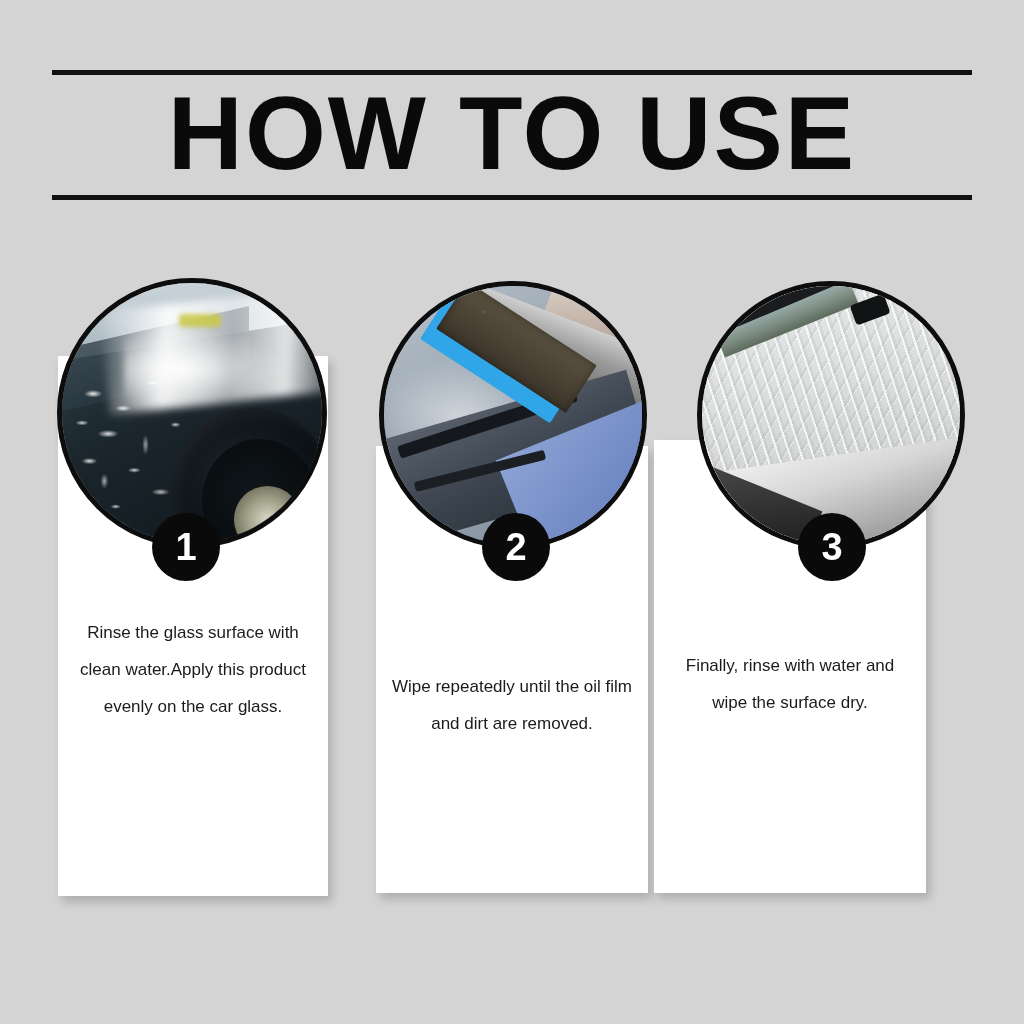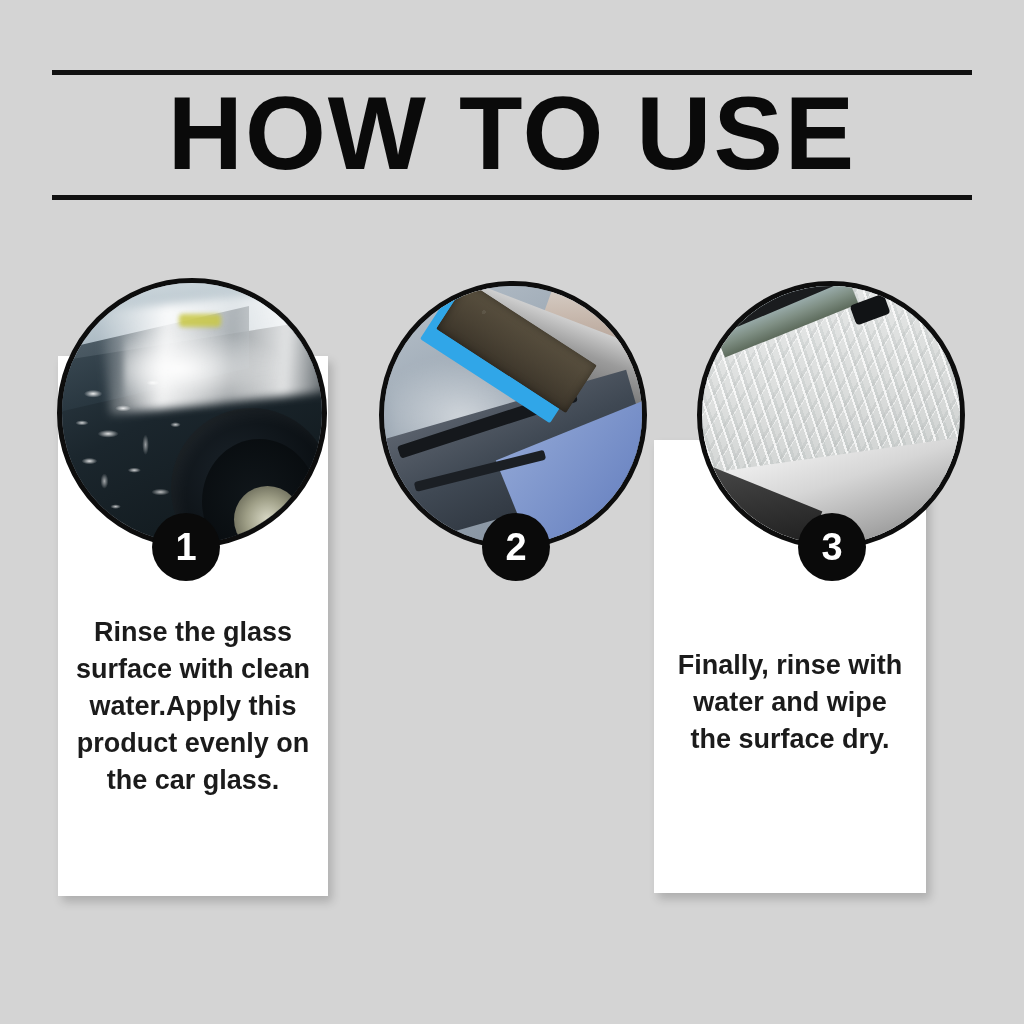--- a/index.html
+++ b/index.html
@@ -38,24 +38,23 @@
   }
   #card-1 { left:58px;  top:356px; width:270px; height:540px; }
   #card-2 { left:376px; top:446px; width:272px; height:447px; }
   #card-3 { left:654px; top:440px; width:272px; height:453px; }
 
   .card-text {
     position:absolute;
     left:16px; right:16px;
     text-align:center;
     color:#1b1b1b;
-    font-size:27px;
+    font-size:17px;
     line-height:37px;
     font-family:"Liberation Sans", sans-serif;
-    font-weight:bold;
   }
   #card-1 .card-text { top:258px; }
   #card-2 .card-text { top:222px; }
   #card-3 .card-text { top:207px; }
 
   
   .photo-circle {
     position:absolute;
     border-radius:50%;
     border:5px solid #0d0d0d;
@@ -263,20 +262,23 @@
   <div id="header">
     <div class="rule top"></div>
     <div id="title">HOW TO USE</div>
     <div class="rule bottom"></div>
   </div>
 
   <div class="card" id="card-1">
     <div class="card-text">Rinse the glass surface with clean water.Apply this product evenly on the car glass.</div>
   </div>
 
+  <div class="card" id="card-2">
+    <div class="card-text">Wipe repeatedly until the oil film and dirt are removed.</div>
+  </div>
 
   <div class="card" id="card-3">
     <div class="card-text">Finally, rinse with water and wipe the surface dry.</div>
   </div>
 
   <div class="photo-circle" id="photo-1">
     <div class="photo-inner">
       <div class="p1-sky"></div>
       <div class="p1-body"></div>
       <div class="p1-hood"></div>

